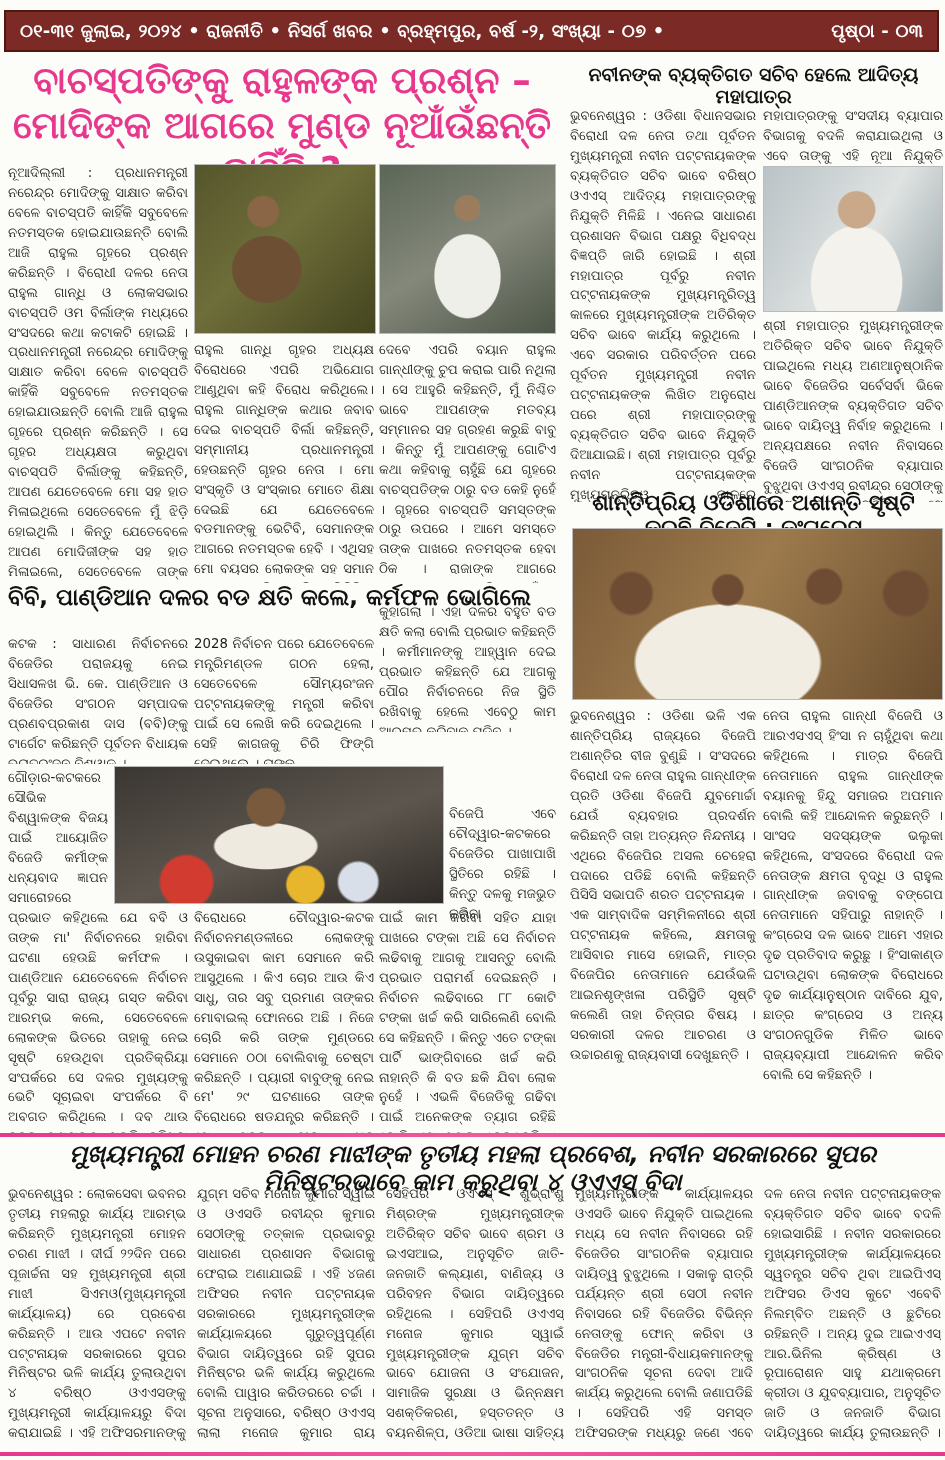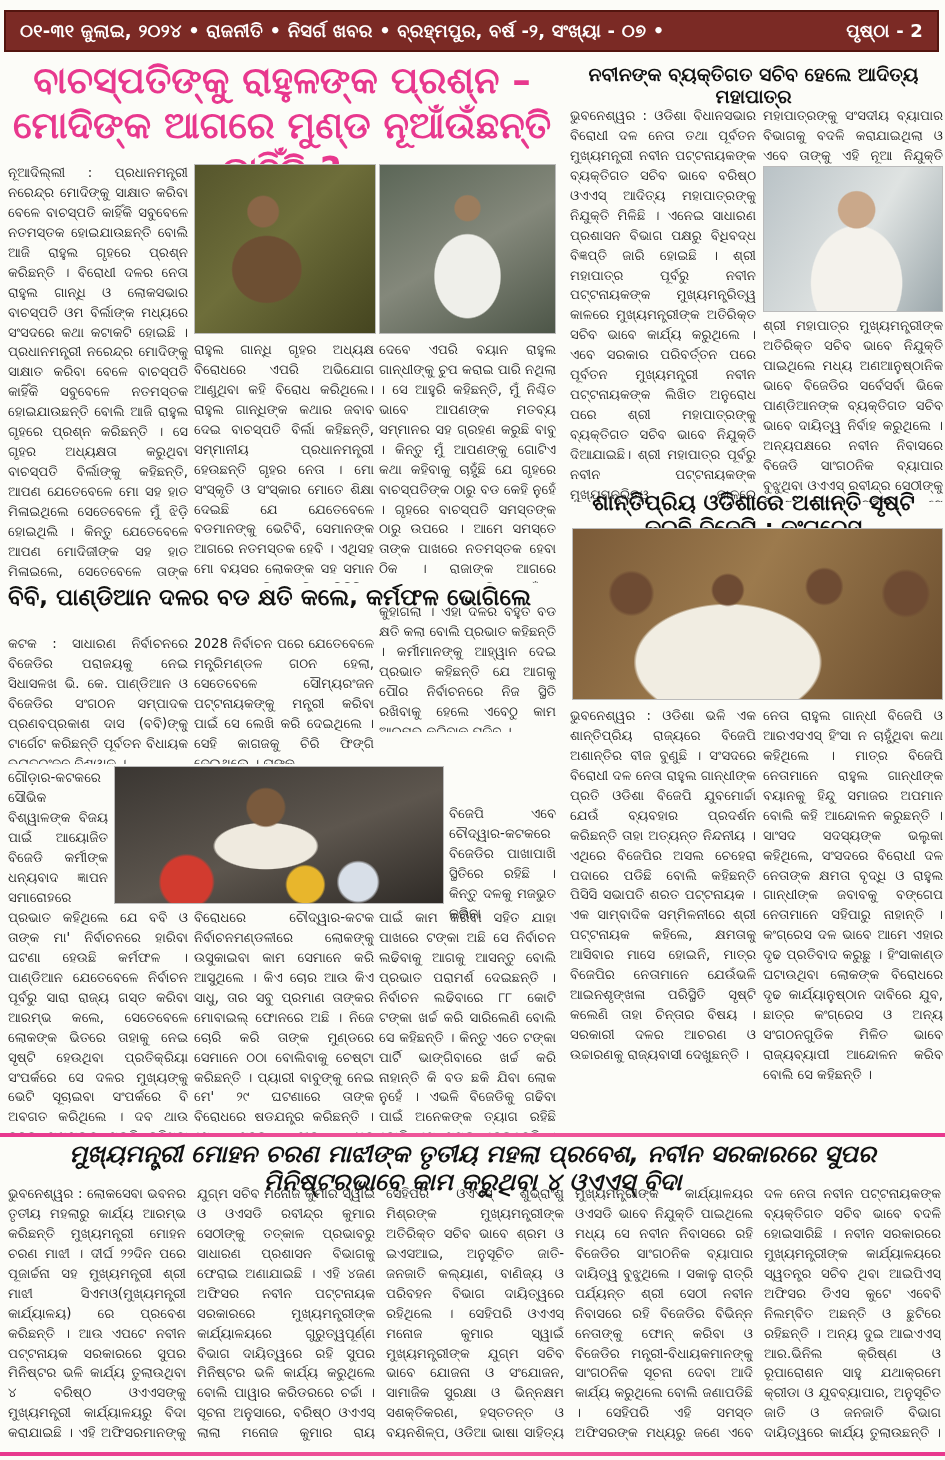--- a/index.html
+++ b/index.html
@@ -70,21 +70,21 @@
       radial-gradient(circle at 90% 38%,#6e4b33 0 6%,rgba(0,0,0,0) 7%),
       radial-gradient(ellipse at 42% 78%,#f1ede2 0 30%,rgba(0,0,0,0) 31%),
       linear-gradient(120deg,#7a5a38 0%,#9c7a4d 45%,#6a4d2e 100%);
   }
 </style>
 </head>
 <body>
 
 <div class="abs masthead">
   <span>୦୧-୩୧ ଜୁଲାଇ, ୨୦୨୪ • ରାଜନୀତି  •  ନିସର୍ଗ ଖବର  • ବ୍ରହ୍ମପୁର, ବର୍ଷ -୨, ସଂଖ୍ୟା - ୦୭ •</span>
-  <span>ପୃଷ୍ଠା - 2</span>
+  <span>ପୃଷ୍ଠା - ୦୩</span>
 </div>
 
 <div class="abs hl-pink" style="left:6px;top:58px;width:552px;height:102px;">ବାଚସ୍ପତିଙ୍କୁ ରାହୁଳଙ୍କ ପ୍ରଶ୍ନ – ମୋଦିଙ୍କ ଆଗରେ ମୁଣ୍ଡ ନୂଆଁଉଁଛନ୍ତି କାହିଁକି ?</div>
 <div class="abs col" style="left:8px;top:163px;width:180px;height:420px;">ନୂଆଦିଲ୍ଲୀ : ପ୍ରଧାନମନ୍ତ୍ରୀ ନରେନ୍ଦ୍ର ମୋଦିଙ୍କୁ ସାକ୍ଷାତ କରିବା ବେଳେ ବାଚସ୍ପତି କାହିଁକି ସବୁବେଳେ ନତମସ୍ତକ ହୋଇଯାଉଛନ୍ତି ବୋଲି ଆଜି ରାହୁଲ ଗୃହରେ ପ୍ରଶ୍ନ କରିଛନ୍ତି ।  ବିରୋଧୀ ଦଳର ନେତା ରାହୁଲ ଗାନ୍ଧି ଓ ଲୋକସଭାର ବାଚସ୍ପତି ଓମ ବିର୍ଲାଙ୍କ ମଧ୍ୟରେ ସଂସଦରେ କଥା କଟାକଟି ହୋଇଛି । ପ୍ରଧାନମନ୍ତ୍ରୀ ନରେନ୍ଦ୍ର ମୋଦିଙ୍କୁ ସାକ୍ଷାତ କରିବା ବେଳେ ବାଚସ୍ପତି କାହିଁକି ସବୁବେଳେ ନତମସ୍ତକ ହୋଇଯାଉଛନ୍ତି ବୋଲି ଆଜି ରାହୁଲ ଗୃହରେ ପ୍ରଶ୍ନ କରିଛନ୍ତି ।  ସେ ଗୃହର ଅଧ୍ୟକ୍ଷତା କରୁଥିବା ବାଚସ୍ପତି ବିର୍ଲାଙ୍କୁ କହିଛନ୍ତି, ଆପଣ ଯେତେବେଳେ ମୋ ସହ ହାତ ମିଳାଇଥିଲେ ସେତେବେଳେ ମୁଁ ଝିଡ଼ି ହୋଇଥିଲି । କିନ୍ତୁ ଯେତେବେଳେ ଆପଣ ମୋଦିଜୀଙ୍କ ସହ ହାତ ମିଳାଇଲେ, ସେତେବେଳେ ତାଙ୍କ ଆଗରେ ନତମସ୍ତକ ହୋଇଯାଇଥିଲେ ।  ରାହୁଲ ଗାନ୍ଧିଙ୍କ ଏପରି ବୟାନ ଶୁଣି ବିରୋଧୀ ବେଞ୍ଚର ସଦସ୍ୟ ହସିବା ସହ ଉତ୍ସାହିତ ହୋଇ ଉଠିଥିଲେ । କିନ୍ତୁ ଏନ୍ଡିଏ ସଦସ୍ୟମାନେ ବିର୍ଲାଙ୍କ ସମର୍ଥନରେ ଛିଡା ହୋଇଥିଲେ । ସ୍ୱରାଷ୍ଟ୍ର ମନ୍ତ୍ରୀ ଅମିତ ଶାହ ନିଜ ଆସନରୁ ଛିଡା ହୋଇ</div>
 <div class="abs photo ph-birla" style="left:194px;top:164px;width:182px;height:170px;"></div>
 <div class="abs photo ph-rahul" style="left:379px;top:164px;width:177px;height:170px;"></div>
 <div class="abs col" style="left:194px;top:340px;width:180px;height:243px;">ରାହୁଲ ଗାନ୍ଧି ଗୃହର ଅଧ୍ୟକ୍ଷ ବିରୋଧରେ ଏପରି ଅଭିଯୋଗ ଆଣୁଥିବା କହି ବିରୋଧ କରିଥିଲେ। ରାହୁଲ ଗାନ୍ଧିଙ୍କ କଥାର ଜବାବ ଦେଇ ବାଚସ୍ପତି ବିର୍ଲା କହିଛନ୍ତି, ସମ୍ମାନୀୟ ପ୍ରଧାନମନ୍ତ୍ରୀ ହେଉଛନ୍ତି ଗୃହର ନେତା । ମୋ ସଂସ୍କୃତି ଓ ସଂସ୍କାର ମୋତେ ଶିକ୍ଷା ଦେଇଛି ଯେ ଯେତେବେଳେ ବଡମାନଙ୍କୁ ଭେଟିବି, ସେମାନଙ୍କ ଆଗରେ ନତମସ୍ତକ ହେବି ।  ଏଥିସହ ମୋ ବୟସର ଲୋକଙ୍କ ସହ ସମାନ ବ୍ୟବହାର କରିବାକୁ ଶିକ୍ଷା ମିଳିଛି । ବଡମାନଙ୍କ ଆଗରେ ନତମସ୍ତକ ହେବା, ଏପରି କି ଦରକାର ପଡିଲେ ସେମାନଙ୍କ ପାଦ ଛୁଇଁବାର ଶିକ୍ଷା ମୋତେ ମିଳିଛି ।</div>
 <div class="abs col" style="left:379px;top:340px;width:177px;height:243px;">ଦେବେ ଏପରି ବୟାନ ରାହୁଲ ଗାନ୍ଧୀଙ୍କୁ ଚୁପ କରାଇ ପାରି ନଥିଲା । ସେ ଆହୁରି କହିଛନ୍ତି, ମୁଁ ନିଶ୍ଚିତ ଭାବେ ଆପଣଙ୍କ ମତବ୍ୟ ସମ୍ମାନର ସହ ଗ୍ରହଣ କରୁଛି ବାବୁ । କିନ୍ତୁ ମୁଁ ଆପଣଙ୍କୁ ଗୋଟିଏ କଥା କହିବାକୁ ଚାହୁଁଛି ଯେ ଗୃହରେ ବାଚସ୍ପତିଙ୍କ ଠାରୁ ବଡ କେହି ନୁହେଁ ।  ଗୃହରେ ବାଚସ୍ପତି ସମସ୍ତଙ୍କ ଠାରୁ ଉପରେ । ଆମେ ସମସ୍ତେ ତାଙ୍କ ପାଖରେ ନତମସ୍ତକ ହେବା ଠିକ । ରାଜାଙ୍କ ଆଗରେ ନତମସ୍ତକ ହେବା ଠିକ ନୁହେଁ । ବିର୍ଲାଜୀ ଏକଥା ଶୁଣି ପୁଣି ହସାଇଦ ହୋଇ ଉଠିଥିଲେ ।</div>
 
 <div class="abs hl-black hl2" style="left:566px;top:64px;width:375px;height:38px;">ନବୀନଙ୍କ ବ୍ୟକ୍ତିଗତ ସଚିବ ହେଲେ ଆଦିତ୍ୟ  ମହାପାତ୍ର</div>

